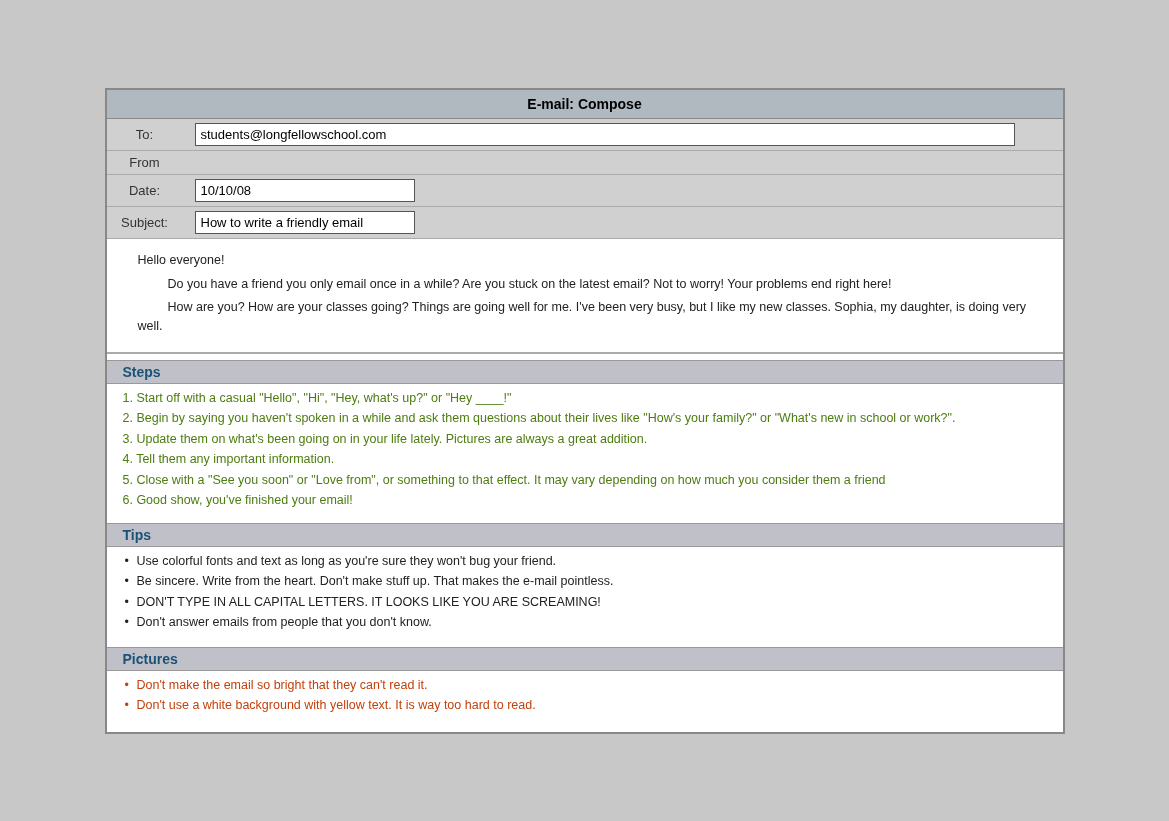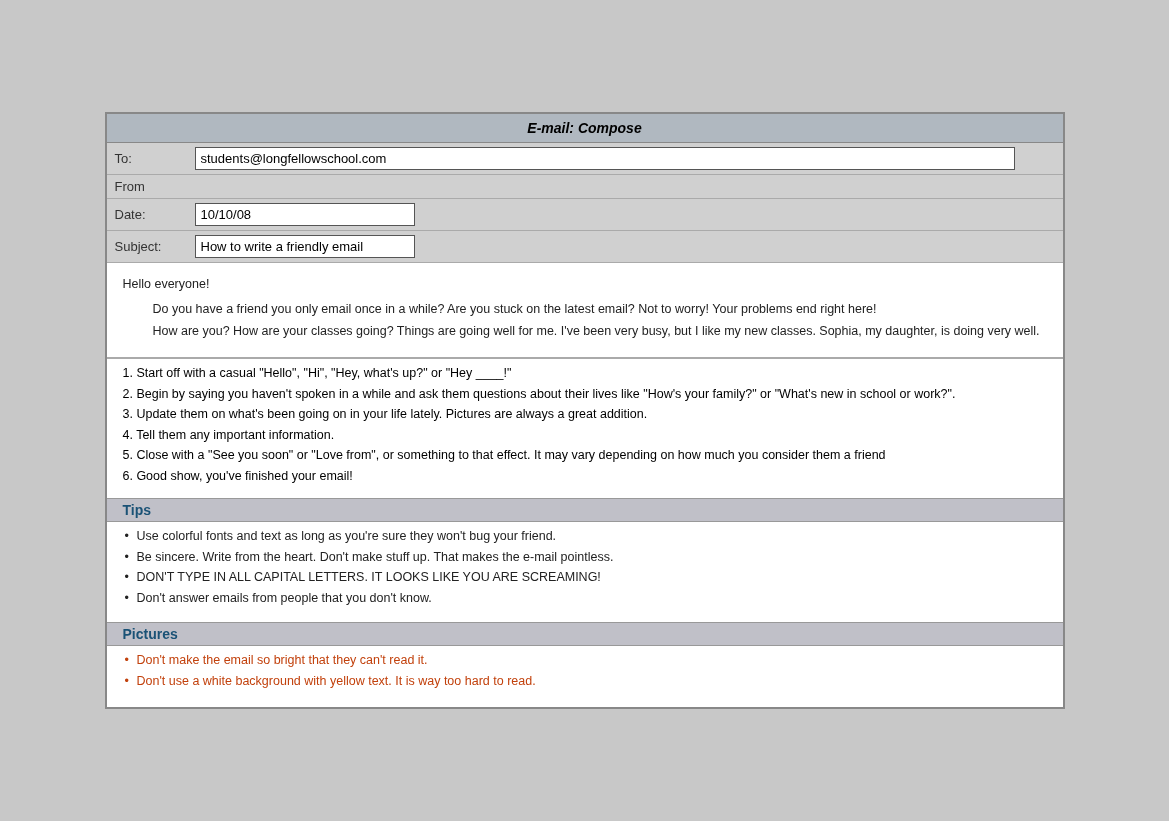--- a/index.html
+++ b/index.html
@@ -19,32 +19,31 @@
       width: 960px;
       margin: 20px auto;
     }
     .title-bar {
       background: #b0b8c0;
       text-align: center;
       padding: 6px 10px;
       font-weight: bold;
       font-size: 14px;
       border-bottom: 1px solid #888;
-      font-style: italic;
     }
     .field-row {
       display: flex;
       align-items: center;
       border-bottom: 1px solid #aaa;
       background: #d0d0d0;
       padding: 4px 8px;
     }
     .field-label {
       width: 80px;
-      text-align: left;
+      text-align: center;
       padding-right: 20px;
       font-size: 13px;
       color: #333;
       flex-shrink: 0;
     }
     .field-input {
       background: white;
       border: 1px solid #555;
       padding: 3px 5px;
       font-size: 13px;
@@ -57,40 +56,41 @@
     .body-area {
       background: #ffffff;
       padding: 12px 16px;
       border-bottom: 2px solid #aaa;
     }
     .body-text {
       font-size: 12.5px;
       color: #222;
       line-height: 1.5;
       margin-bottom: 4px;
+      margin-left: 15px;
     }
     .section-divider {
       background: #c0c0c8;
       border-top: 1px solid #999;
       border-bottom: 1px solid #999;
       padding: 3px 16px;
       margin-top: 6px;
     }
     .section-title {
       font-size: 14px;
       font-weight: bold;
       color: #1a5276;
     }
     .steps-list {
       padding: 6px 16px 4px 16px;
       background: #fff;
     }
     .step-item {
       font-size: 12.5px;
-      color: #000000;
+      color: #4d7c0f;
       margin-bottom: 3px;
       line-height: 1.4;
     }
     .tips-list {
       padding: 6px 16px 6px 16px;
       background: #fff;
     }
     .tip-item {
       font-size: 12.5px;
       color: #222;
@@ -153,20 +153,23 @@
   <div class="body-area">
     <div class="body-text">Hello everyone!</div>
     <div class="body-text" style="text-indent:30px; margin-top:6px;">
       <span>Do you have a friend you only email once in a while? Are you stuck on the latest email? Not to worry! Your problems end right here!</span>
     </div>
     <div class="body-text" style="text-indent:30px;">
       <span>How are you?  How are your classes going? Things are going well for me.  I've been very busy, but I like my new classes.  Sophia, my daughter, is doing very well.</span>
     </div>
   </div>
 
+  <div class="section-divider">
+    <span class="section-title">Steps</span>
+  </div>
   <div class="steps-list">
     <div class="step-item">1.  Start off with a casual "Hello", "Hi", "Hey, what's up?" or "Hey ____!"</div>
     <div class="step-item">2.  Begin by saying you haven't spoken in a while and ask them questions about their lives like "How's your family?" or "What's new in school or work?".</div>
     <div class="step-item">3.  Update them on what's been going on in your life lately. Pictures are always a great addition.</div>
     <div class="step-item">4.  Tell them any important information.</div>
     <div class="step-item">5.  Close with a "See you soon" or "Love from", or something to that effect. It may vary depending on how much you consider them a friend</div>
     <div class="step-item">6.  Good show, you've finished your email!</div>
   </div>
 
   <div class="section-divider">

